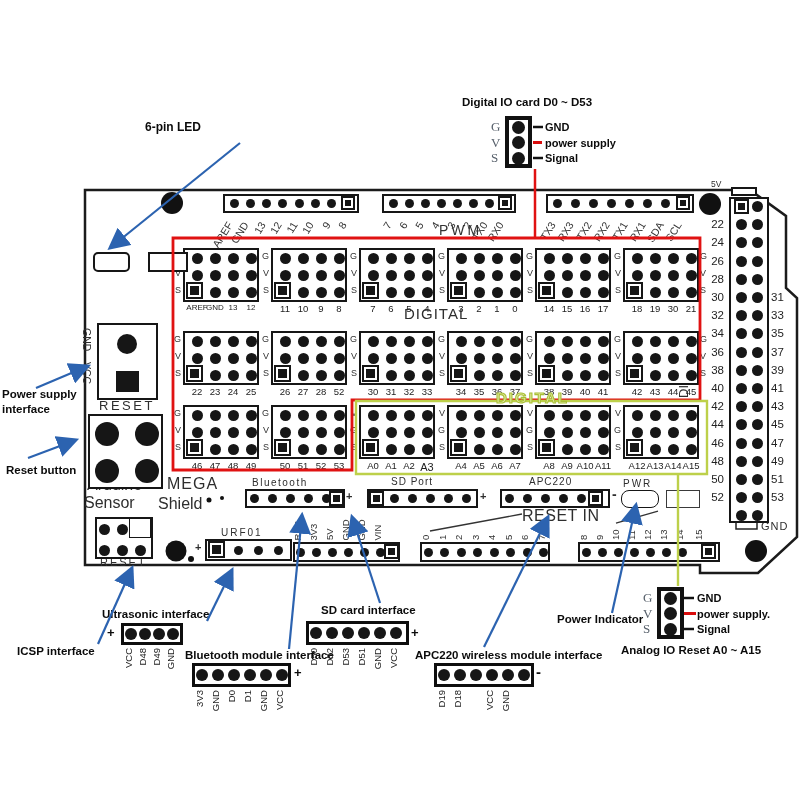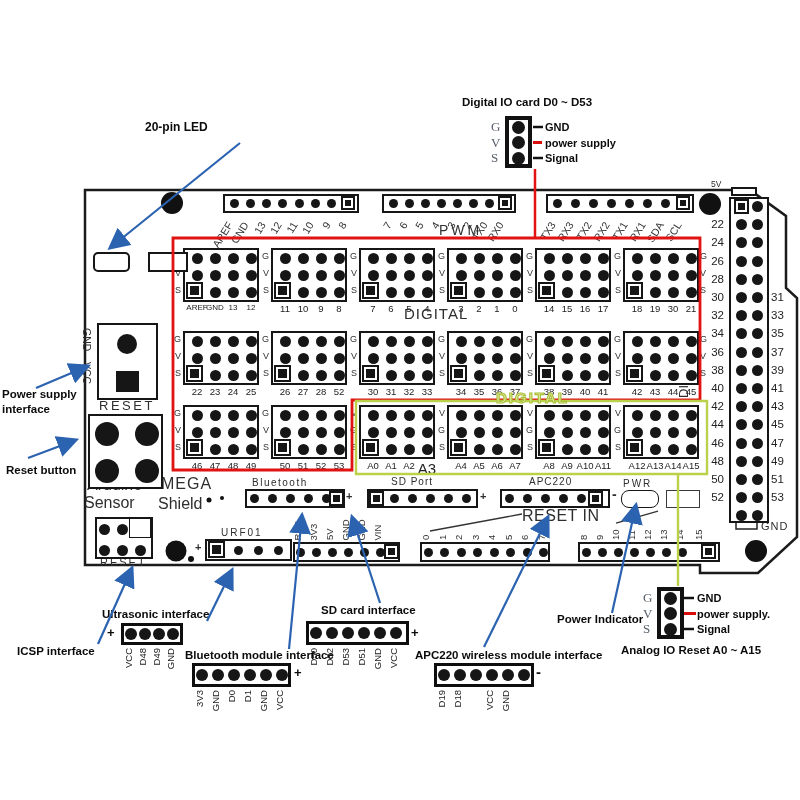--- a/index.html
+++ b/index.html
@@ -26,21 +26,21 @@
     <circle cx="209" cy="500" r="2.5" fill="#111"></circle>
     <circle cx="222" cy="498" r="2" fill="#111"></circle>
     <path d="M99,262 H106 M113,257 V267 M113,262 H122" stroke="#111" stroke-width="1.5" fill="none"></path>
     <path d="M106,257 L113,262 L106,267 Z" fill="#111"></path>
     <path d="M626,499 H631 M637,495.5 V502.5 M637,499 H645" stroke="#111" stroke-width="1.3" fill="none"></path>
     <path d="M631,495.5 L637,499 L631,502.5 Z" fill="#111"></path>
     <polyline points="736,523 736,529 757,529 757,523" fill="none" stroke="#222" stroke-width="1.5"></polyline>
     <path d="M430,531 L522,514 M616,523 L658,511" stroke="#333" stroke-width="1.3" fill="none"></path>
   </svg>
 
-  <span class="t b" style="left:145px;top:121px;font-size:12px;">20-pin LED</span>
+  <span class="t b" style="left:145px;top:121px;font-size:12px;">6-pin LED</span>
   <span class="t b" style="left:462px;top:96px;">Digital IO card D0 ~ D53</span>
   <span class="t b" style="left:2px;top:388px;">Power supply</span>
   <span class="t b" style="left:2px;top:403px;">interface</span>
   <span class="t b" style="left:6px;top:464px;">Reset button</span>
   <span class="t b" style="left:17px;top:645px;">ICSP interface</span>
   <span class="t b" style="left:102px;top:608px;">Ultrasonic interface</span>
   <span class="t b" style="left:107px;top:626px;font-size:13px;">+</span>
   <span class="t b" style="left:185px;top:649px;">Bluetooth module interface</span>
   <span class="t b" style="left:294px;top:666px;font-size:13px;">+</span>
   <span class="t b" style="left:321px;top:604px;">SD card interface</span>
@@ -54,21 +54,21 @@
   <span class="t" style="left:711px;top:180px;font-size:8.5px;">5V</span>
   <span class="t" style="left:761px;top:520px;font-size:11px;letter-spacing:1px;">GND</span>
   <span class="t" style="left:404px;top:306px;font-size:15px;letter-spacing:1px;">DIGITAL</span>
   <span class="t vup" style="left:677px;top:328px;width:16px;height:70px;font-size:13px;">DIGITAL</span>
   <span class="t ol" style="left:496px;top:390px;font-size:15px;z-index:6;">DIGITAL</span>
   <span class="t" style="left:99px;top:399px;font-size:13px;letter-spacing:2.5px;">RESET</span>
   <span class="t vdn" style="left:80px;top:328px;font-size:10.5px;">GND</span>
   <span class="t vdn" style="left:80px;top:362px;font-size:10.5px;">VCC</span>
   <span class="t" style="left:87px;top:476px;font-size:16px;">Arduino</span>
   <span class="t" style="left:84px;top:494px;font-size:16px;">Sensor</span>
-  <span class="t" style="left:161px;top:475px;font-size:16px;letter-spacing:1px;">MEGA</span>
+  <span class="t" style="left:167px;top:475px;font-size:16px;letter-spacing:1px;">MEGA</span>
   <span class="t" style="left:158px;top:495px;font-size:16px;">Shield</span>
   <span class="t" style="left:100px;top:556px;font-size:11px;letter-spacing:2px;">RESET</span>
   <span class="t" style="left:221px;top:527px;font-size:10px;letter-spacing:2px;">URF01</span>
   <span class="t" style="left:252px;top:477px;font-size:10px;letter-spacing:1.5px;">Bluetooth</span>
   <span class="t" style="left:391px;top:476px;font-size:10px;letter-spacing:1px;">SD Port</span>
   <span class="t" style="left:529px;top:476px;font-size:10px;letter-spacing:1px;">APC220</span>
   <span class="t" style="left:623px;top:478px;font-size:10px;letter-spacing:2px;">PWR</span>
   <span class="t" style="left:522px;top:507px;font-size:16px;letter-spacing:0.5px;">RESET IN</span>
   <span class="t" style="left:195px;top:541px;font-size:11px;font-weight:bold;">+</span>
   <span class="t" style="left:346px;top:490px;font-size:11px;font-weight:bold;">+</span>
@@ -470,21 +470,21 @@
     <div class="t" style="left: 366px; top: 443px; width: 9px; height: 9px; background: rgb(22, 22, 22);"></div>
     <div class="t" style="left: 385.5px; top: 443.5px; width: 11px; height: 11px; background: rgb(22, 22, 22); border-radius: 50%;"></div>
     <div class="t" style="left: 403.5px; top: 443.5px; width: 11px; height: 11px; background: rgb(22, 22, 22); border-radius: 50%;"></div>
     <div class="t" style="left: 421.5px; top: 443.5px; width: 11px; height: 11px; background: rgb(22, 22, 22); border-radius: 50%;"></div>
     <div class="t" style="left: 347px; top: 409px; width: 10px; font-size: 9px; text-align: right; color: rgb(51, 51, 51);">V</div>
     <div class="t" style="left: 347px; top: 426px; width: 10px; font-size: 9px; text-align: right; color: rgb(51, 51, 51);">G</div>
     <div class="t" style="left: 347px; top: 443px; width: 10px; font-size: 9px; text-align: right; color: rgb(51, 51, 51);">S</div>
     <div class="t" style="left: 361px; top: 461px; width: 24px; font-size: 9.5px; text-align: center; color: rgb(34, 34, 34);">A0</div>
     <div class="t" style="left: 379px; top: 461px; width: 24px; font-size: 9.5px; text-align: center; color: rgb(34, 34, 34);">A1</div>
     <div class="t" style="left: 397px; top: 461px; width: 24px; font-size: 9.5px; text-align: center; color: rgb(34, 34, 34);">A2</div>
-    <div class="t" style="left: 415px; top: 461px; width: 24px; font-size: 15px; text-align: center; color: rgb(34, 34, 34);">A3</div>
+    <div class="t" style="left: 415px; top: 461px; width: 24px; font-size: 11px; text-align: center; color: rgb(34, 34, 34);">A3</div>
     <div class="t" style="left: 447px; top: 405px; width: 76px; height: 54px; border: 2px solid rgb(22, 22, 22); background: rgb(255, 255, 255); box-sizing: border-box;"></div>
     <div class="t" style="left: 455.5px; top: 409.5px; width: 11px; height: 11px; background: rgb(22, 22, 22); border-radius: 50%;"></div>
     <div class="t" style="left: 473.5px; top: 409.5px; width: 11px; height: 11px; background: rgb(22, 22, 22); border-radius: 50%;"></div>
     <div class="t" style="left: 491.5px; top: 409.5px; width: 11px; height: 11px; background: rgb(22, 22, 22); border-radius: 50%;"></div>
     <div class="t" style="left: 509.5px; top: 409.5px; width: 11px; height: 11px; background: rgb(22, 22, 22); border-radius: 50%;"></div>
     <div class="t" style="left: 455.5px; top: 426.5px; width: 11px; height: 11px; background: rgb(22, 22, 22); border-radius: 50%;"></div>
     <div class="t" style="left: 473.5px; top: 426.5px; width: 11px; height: 11px; background: rgb(22, 22, 22); border-radius: 50%;"></div>
     <div class="t" style="left: 491.5px; top: 426.5px; width: 11px; height: 11px; background: rgb(22, 22, 22); border-radius: 50%;"></div>
     <div class="t" style="left: 509.5px; top: 426.5px; width: 11px; height: 11px; background: rgb(22, 22, 22); border-radius: 50%;"></div>
     <div class="t" style="left: 450px; top: 439px; width: 17px; height: 17px; border: 2px solid rgb(22, 22, 22); background: rgb(255, 255, 255); box-sizing: border-box;"></div>

